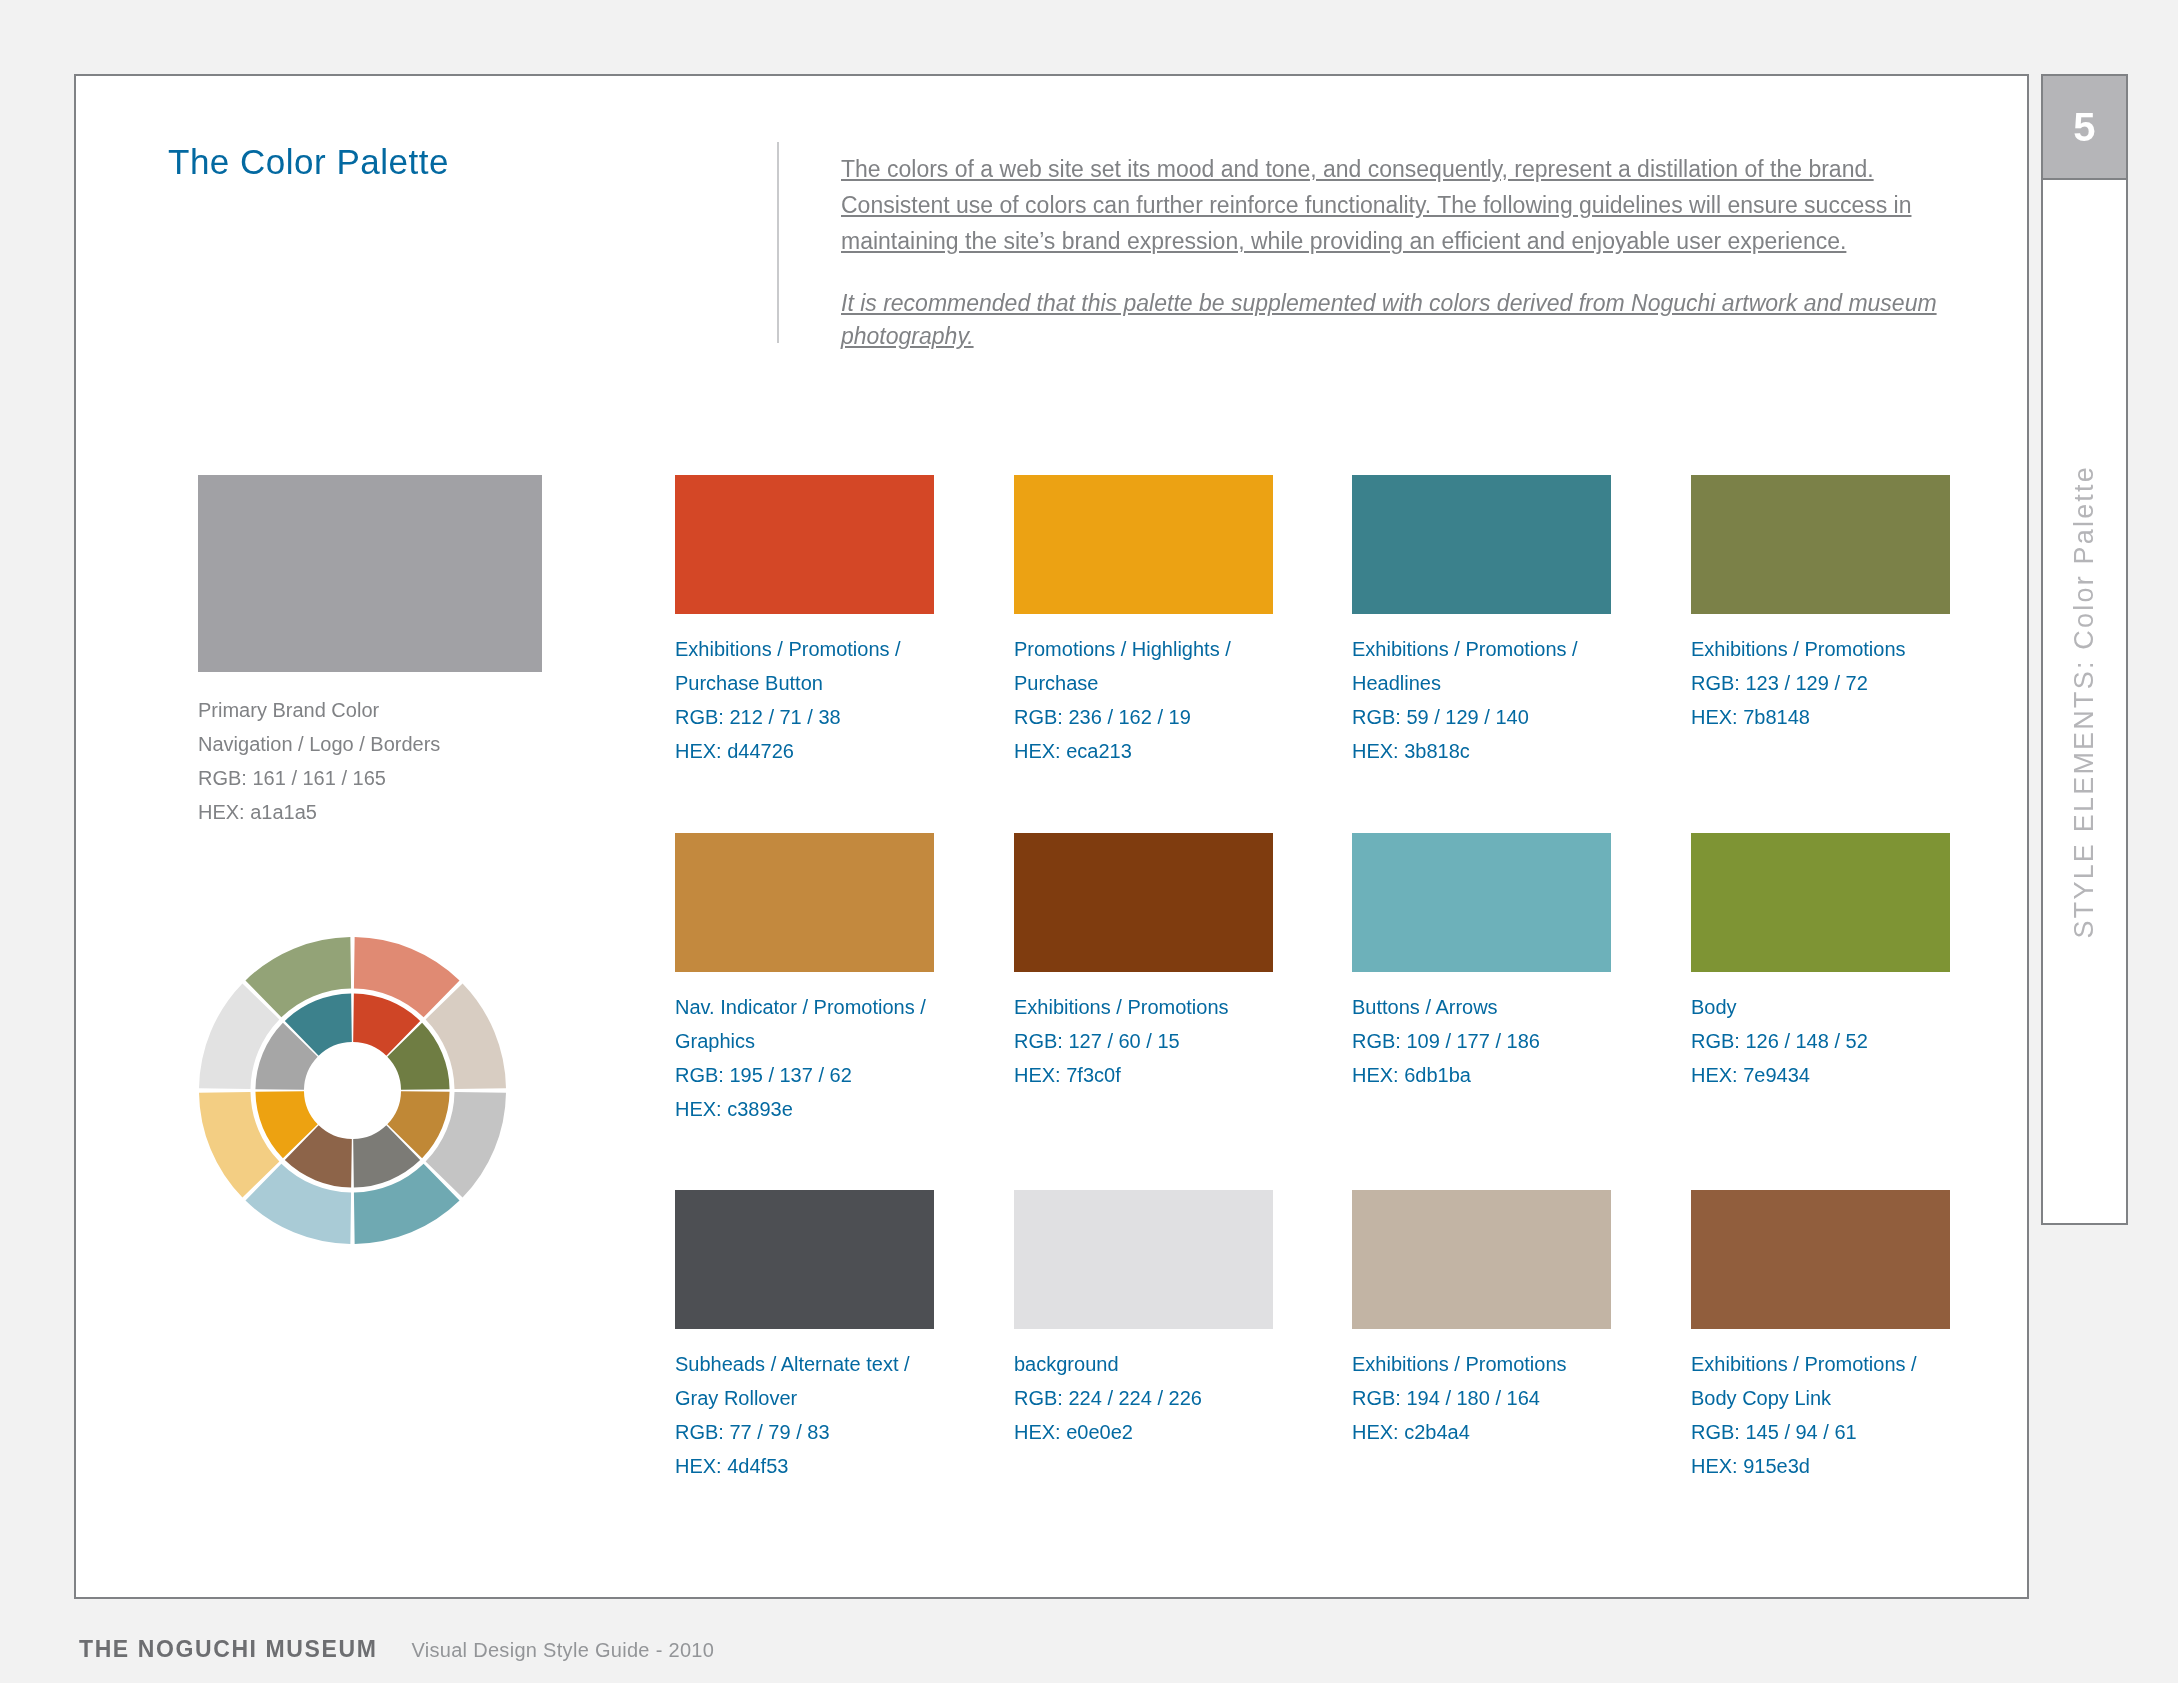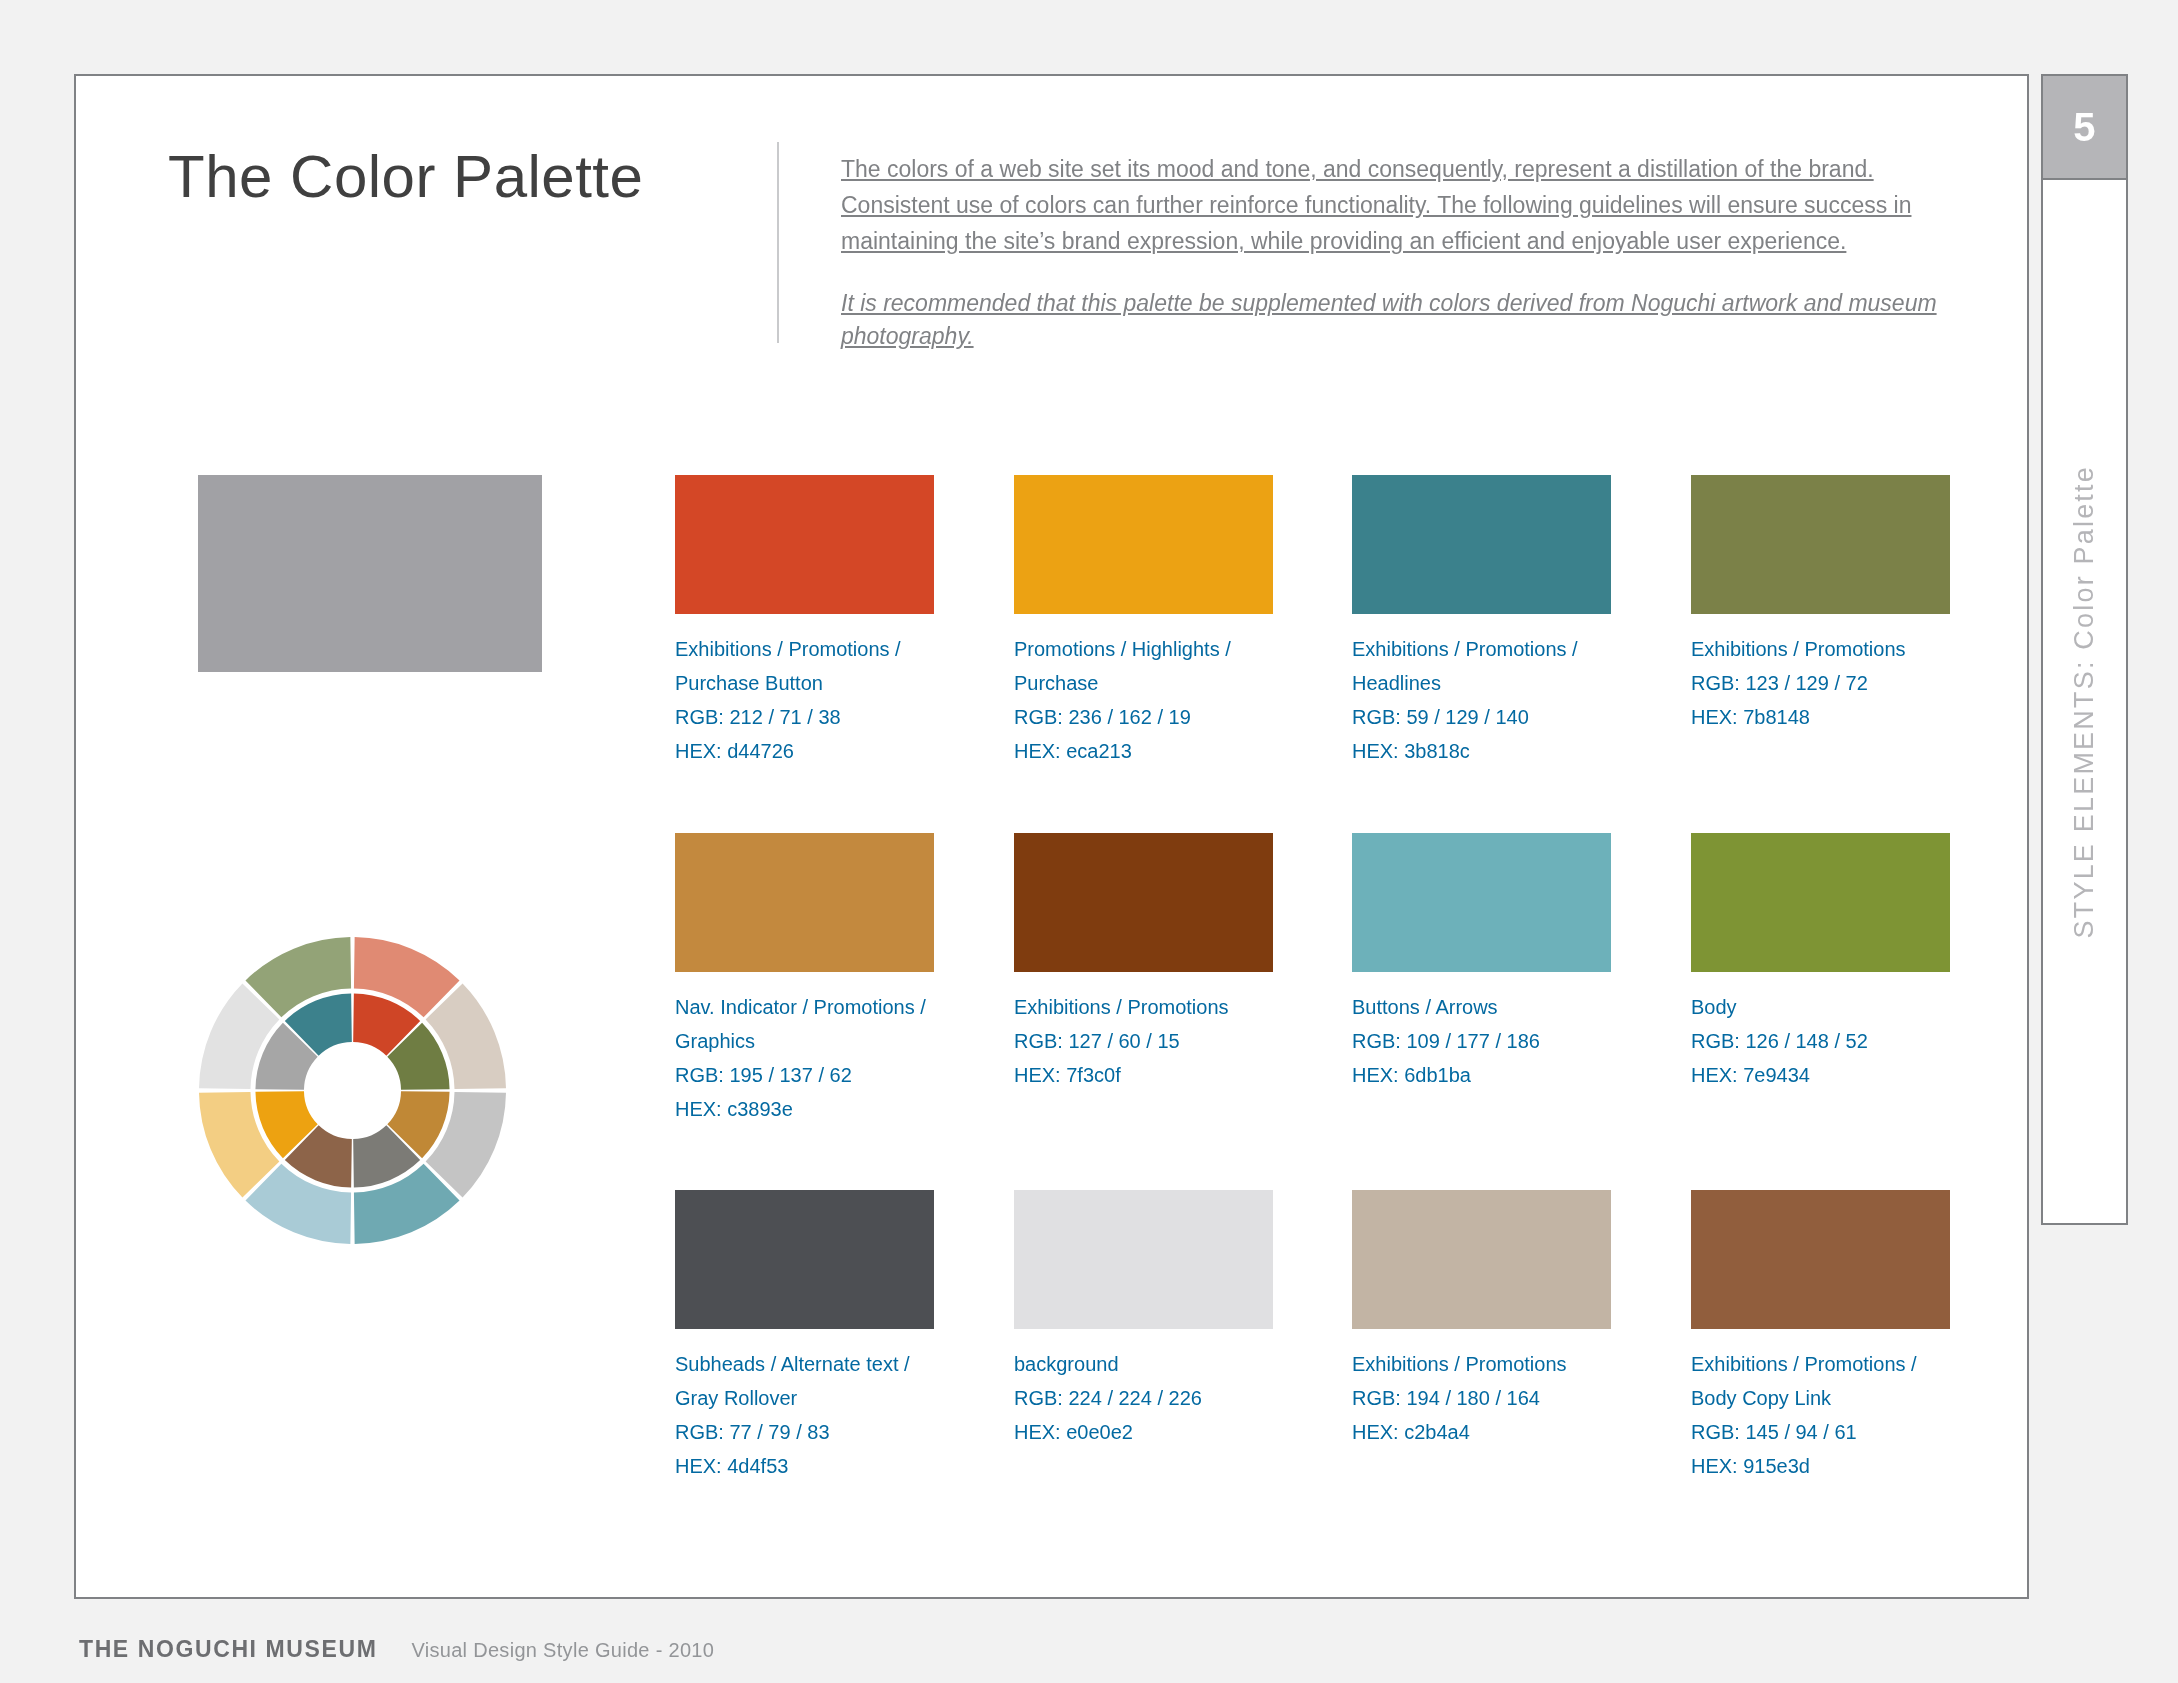--- a/index.html
+++ b/index.html
@@ -75,22 +75,22 @@
     font-size: 27px;
     letter-spacing: 2.2px;
     white-space: nowrap;
   }
 
   
   #title {
     position: absolute;
     left: 168px;
     top: 142px;
-    font-size: 60px;
-    color: #404040;
+    font-size: 35px;
+    color: #0369a1;
     letter-spacing: 0.5px;
     white-space: nowrap;
   }
   #header-rule {
     position: absolute;
     left: 777px;
     top: 142px;
     width: 2px;
     height: 201px;
     background: #c9cacc;
@@ -194,20 +194,26 @@
 
 <div id="title">The Color Palette</div>
 <div id="header-rule"></div>
 <div id="intro">
   <p>The colors of a web site set its mood and tone, and consequently, represent a distillation of the brand. Consistent use of colors can further reinforce functionality. The following guidelines will ensure success in maintaining the site’s brand expression, while providing an efficient and enjoyable user experience.</p>
   <p class="note">It is recommended that this palette be supplemented with colors derived from Noguchi artwork and museum photography.</p>
 </div>
 
 <div id="primary-swatch">
   <div class="chip" style="background: rgb(161, 161, 165);"></div>
+  <div class="caption">
+    <div>Primary Brand Color</div>
+    <div>Navigation / Logo / Borders</div>
+    <div>RGB:  161 / 161 / 165</div>
+    <div>HEX:  a1a1a5</div>
+  </div>
 </div>
 
 <div id="color-wheel">
   <svg viewBox="0 0 312 312" width="309" height="309">
     <g id="wheel-outer">
         <path d="M 157.43810457493197 53.01004002704167 L 158.16413795256753 1.0151087785578454 A 155 155 0 0 1 264.0605909424575 44.878855814175196 L 227.80800559402016 82.1582074120003 A 103 103 0 0 0 157.43810457493197 53.01004002704167 Z" fill="#e08a73"></path>
         <path d="M 229.84179258799972 84.19199440597986 L 267.12114418582485 47.93940905754249 A 155 155 0 0 1 310.9848912214421 153.8358620474325 L 258.98995997295833 154.56189542506803 A 103 103 0 0 0 229.84179258799972 84.19199440597986 Z" fill="#d8cdc2"></path>
         <path d="M 258.98995997295833 157.43810457493197 L 310.9848912214421 158.1641379525675 A 155 155 0 0 1 267.12114418582485 264.06059094245745 L 229.84179258799975 227.80800559402013 A 103 103 0 0 0 258.98995997295833 157.43810457493197 Z" fill="#c4c4c4"></path>
         <path d="M 227.80800559402013 229.84179258799975 L 264.06059094245745 267.12114418582485 A 155 155 0 0 1 158.1641379525676 310.9848912214421 L 157.43810457493203 258.98995997295833 A 103 103 0 0 0 227.80800559402013 229.84179258799975 Z" fill="#6fa9b2"></path>
         <path d="M 154.56189542506803 258.98995997295833 L 153.8358620474325 310.9848912214421 A 155 155 0 0 1 47.939409057542505 267.12114418582485 L 84.19199440597986 229.84179258799975 A 103 103 0 0 0 154.56189542506803 258.98995997295833 Z" fill="#a9cbd6"></path>

